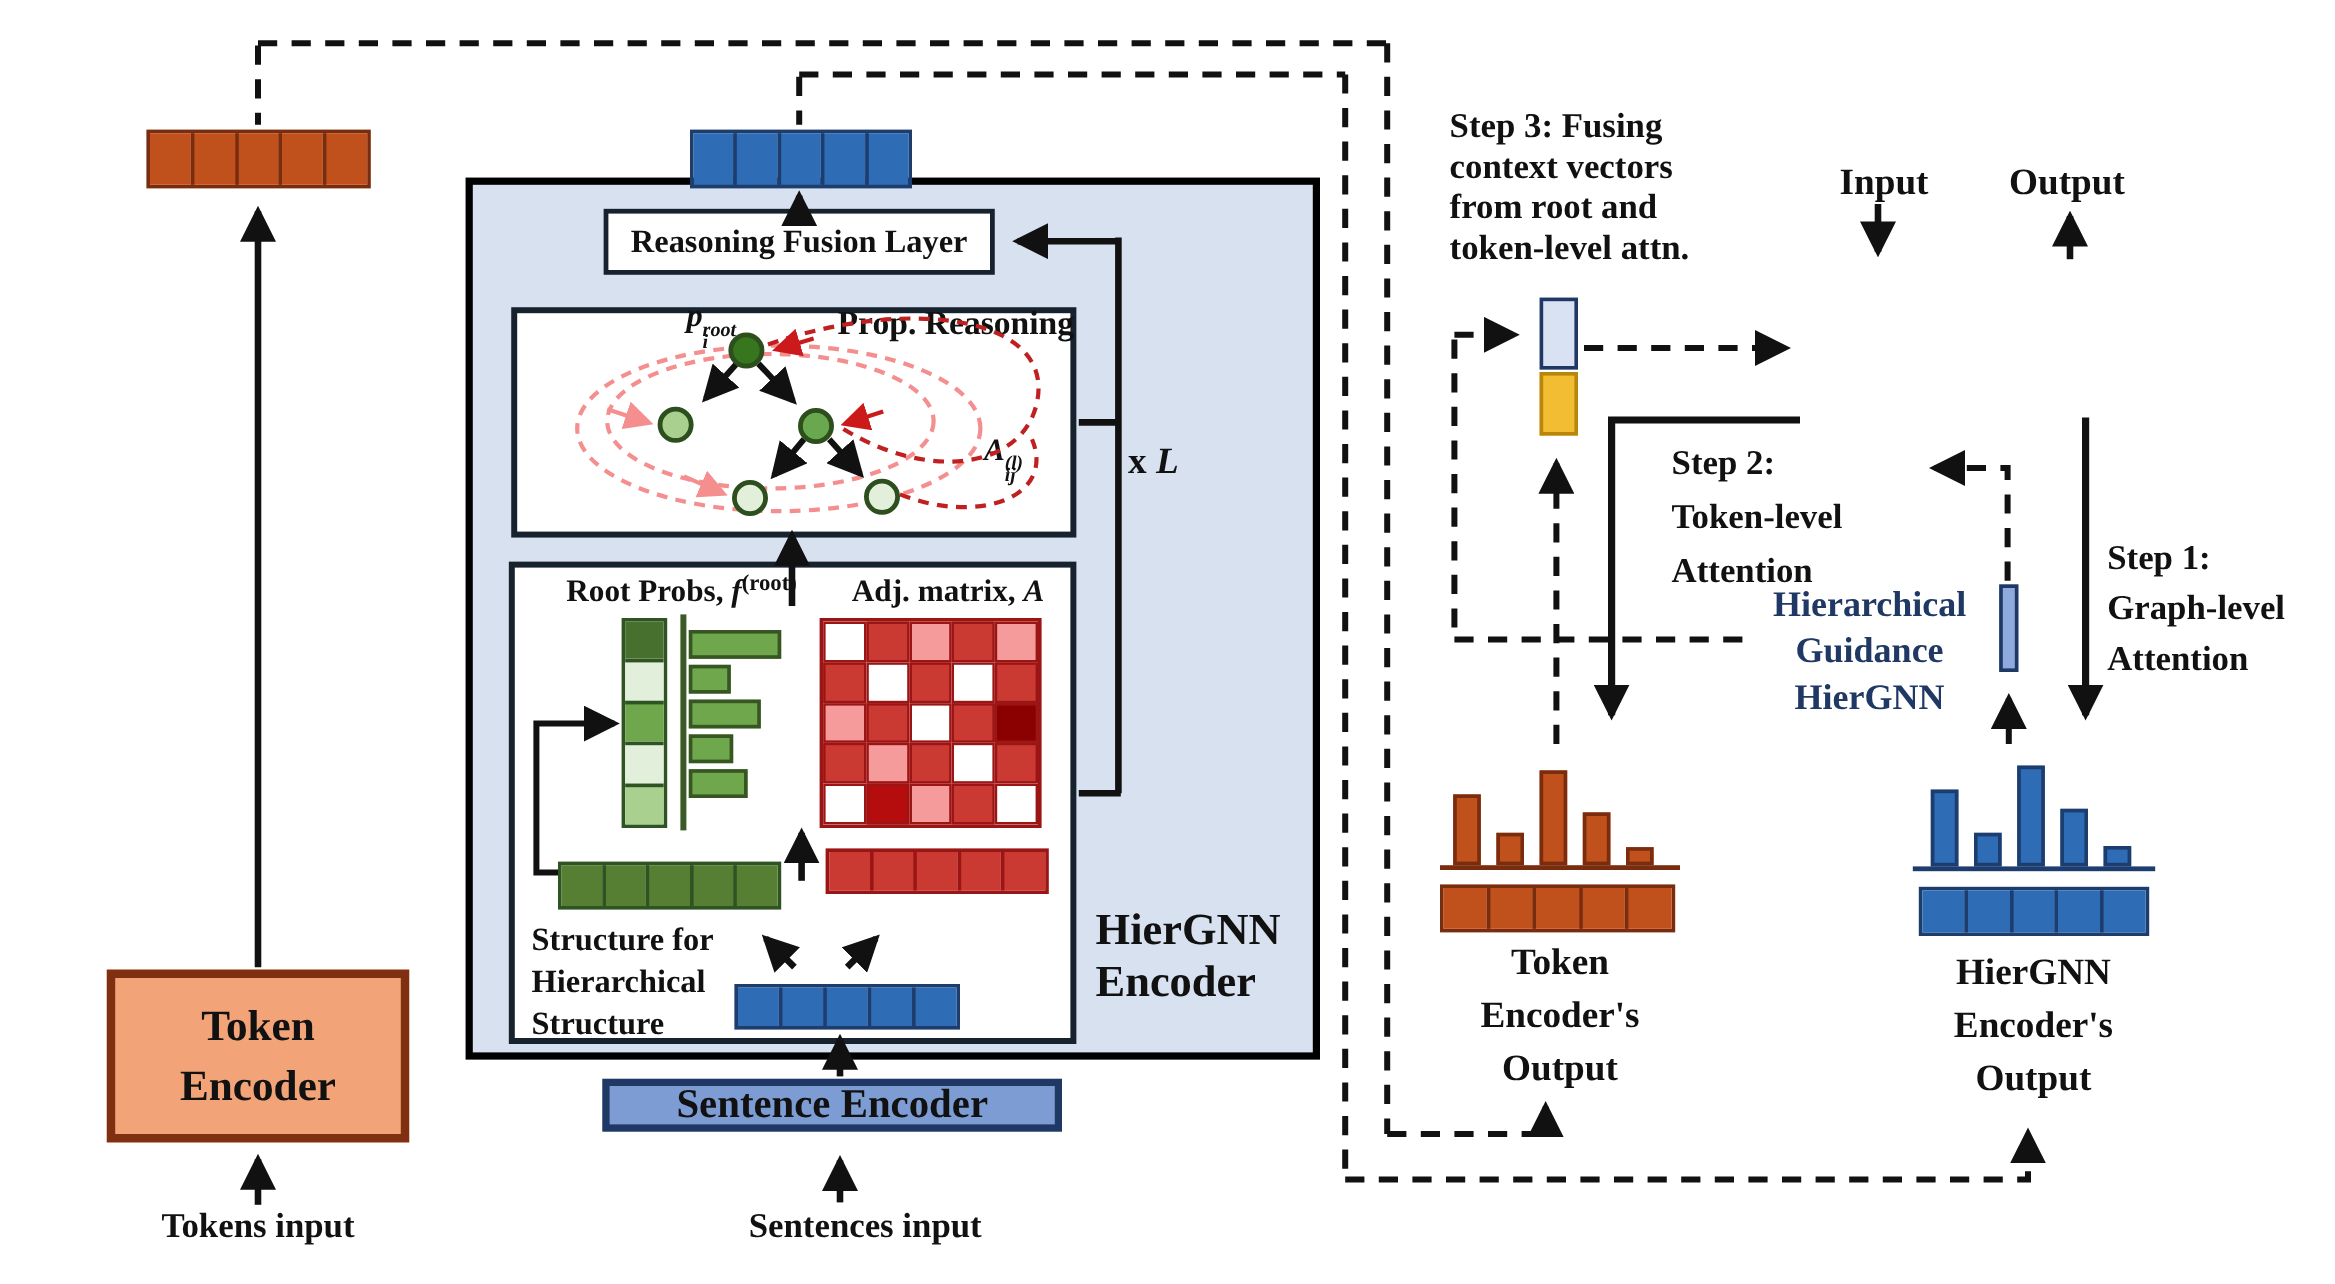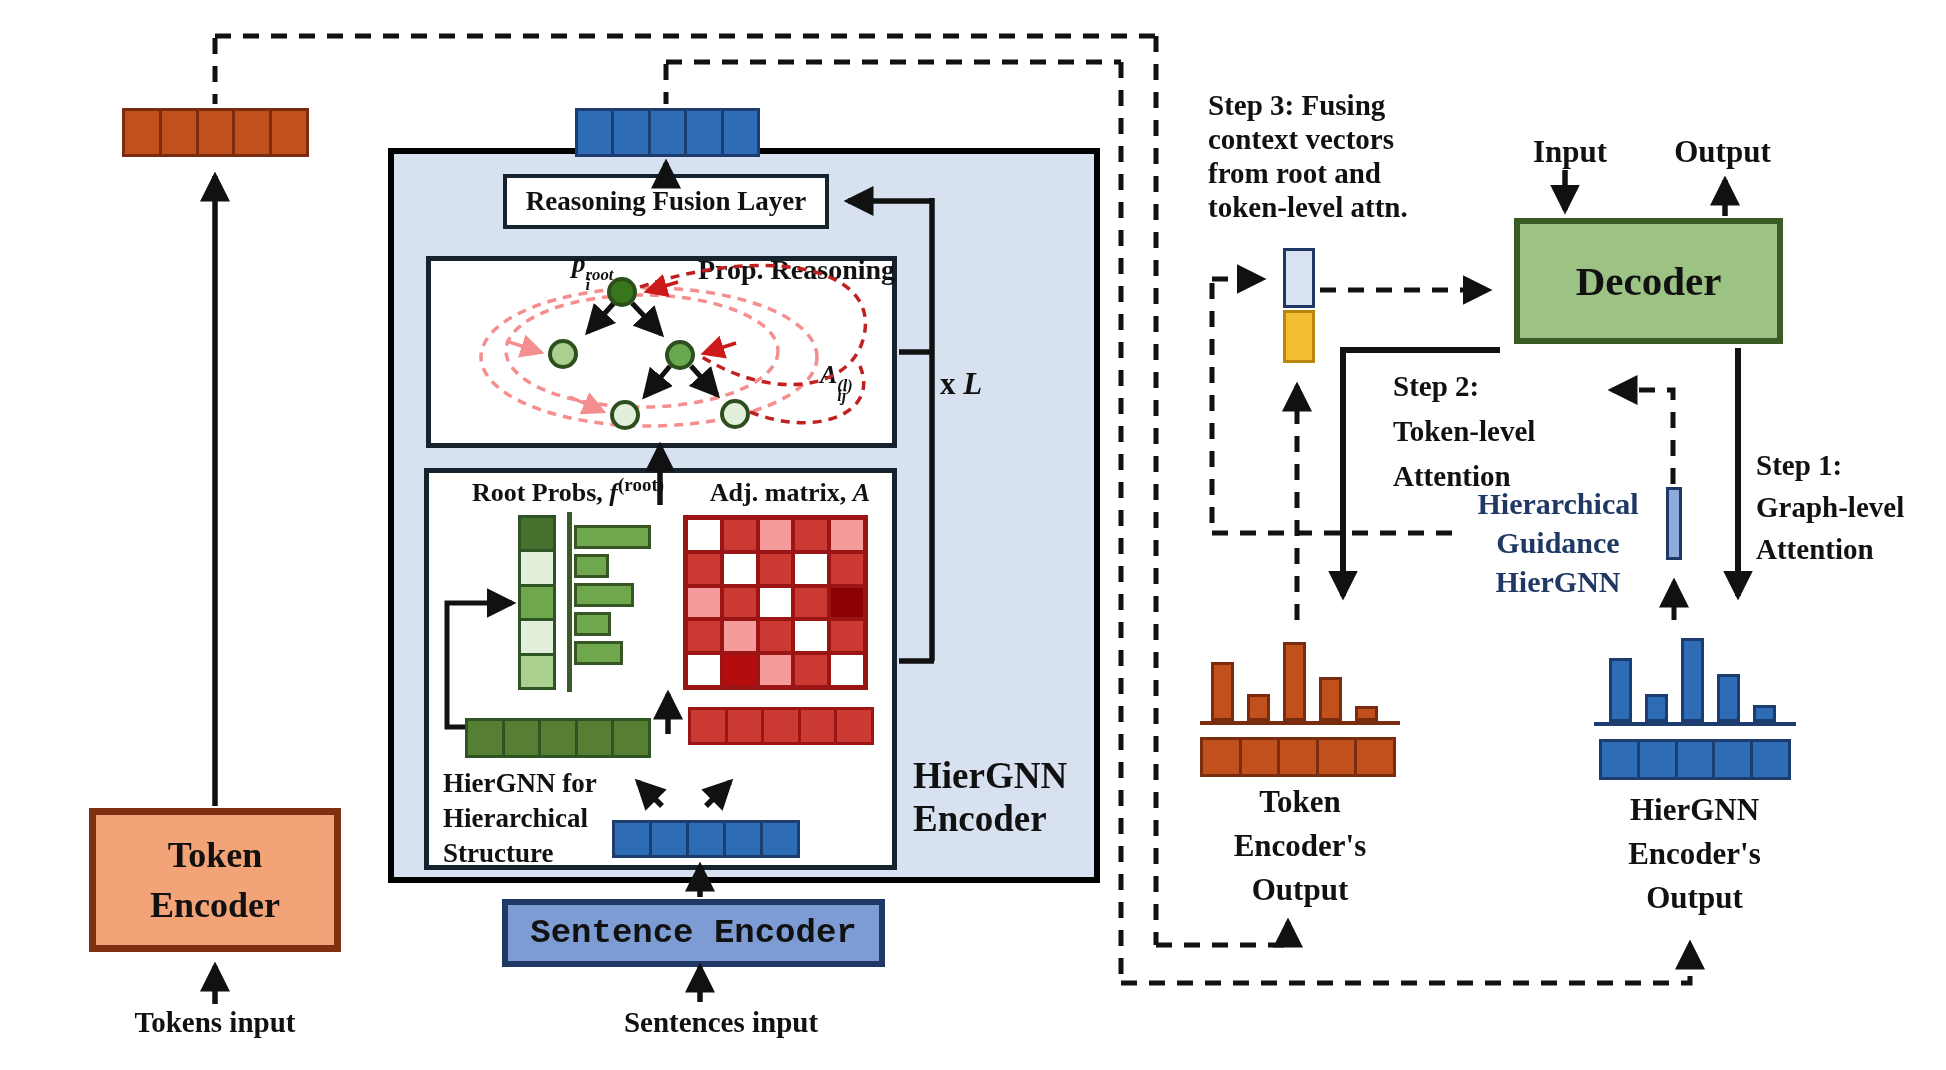--- a/index.html
+++ b/index.html
@@ -151,60 +151,57 @@
 
   <div class="abs segbar" style="left: 612px; top: 820px; width: 188px; height: 38px; border-color: rgb(28, 61, 110);">
       <div style="background: rgb(46, 108, 181); border-color: rgb(28, 61, 110);"></div>
       <div style="background: rgb(46, 108, 181); border-color: rgb(28, 61, 110);"></div>
       <div style="background: rgb(46, 108, 181); border-color: rgb(28, 61, 110);"></div>
       <div style="background: rgb(46, 108, 181); border-color: rgb(28, 61, 110);"></div>
       <div style="background: rgb(46, 108, 181); border-color: rgb(28, 61, 110);"></div>
     </div>
 
   <div class="abs lbl" style="left:443px;top:766px;font-size:27px;line-height:35px;">
-    <div>HierGNN for</div>
+    <div>Structure for</div>
     <div>Hierarchical</div>
     <div>Structure</div>
   </div>
 
   <div class="abs lbl" style="left:913px;top:754px;font-size:37px;line-height:43px;">
     <div>HierGNN</div>
     <div>Encoder</div>
   </div>
 
   <div class="abs tokenbox" style="left:89px;top:808px;width:252px;height:144px;">
     <div class="lbl ctr" style="font-size:36px;line-height:50px;">
       <div>Token</div>
       <div>Encoder</div>
     </div>
   </div>
   <div class="abs lbl ctr" style="left:95px;top:1006px;width:240px;font-size:29px;">Tokens input</div>
 
-  <div class="abs sentencebox" style="left:502px;top:899px;width:383px;height:68px;font-family:Liberation Mono, monospace;">
+  <div class="abs sentencebox" style="left:502px;top:899px;width:383px;height:44px;">
     <span class="lbl" style="font-size:34px;">Sentence Encoder</span>
   </div>
   <div class="abs lbl ctr" style="left:596px;top:1006px;width:250px;font-size:29px;">Sentences input</div>
 
   <div class="abs lbl" style="left:1208px;top:88px;font-size:29px;line-height:34px;">
     <div>Step 3: Fusing</div>
     <div>context vectors</div>
     <div>from root and</div>
     <div>token-level attn.</div>
   </div>
 
   <div class="abs" style="left:1283px;top:248px;width:32px;height:60px;box-sizing:border-box;
               background:var(--fused-top-fill);border:3px solid var(--fused-top-border);"></div>
   <div class="abs" style="left:1283px;top:310px;width:32px;height:53px;box-sizing:border-box;
               background:var(--fused-bottom-fill);border:3px solid var(--fused-bottom-border);"></div>
 
   <div class="abs lbl ctr" style="left:1510px;top:134px;width:120px;font-size:31px;">Input</div>
   <div class="abs lbl ctr" style="left:1655px;top:134px;width:135px;font-size:31px;">Output</div>
-  <div class="abs decoderbox" style="left:1514px;top:218px;width:269px;height:126px;">
-    <span class="lbl" style="font-size:41px;">Decoder</span>
-  </div>
 
   <div class="abs lbl" style="left:1356px;top:364px;font-size:29px;line-height:45px;margin-left:37px;">
     <div>Step 2:</div>
     <div>Token-level</div>
     <div>Attention</div>
   </div>
   <div class="abs lbl" style="left:1756px;top:444px;font-size:29px;line-height:42px;">
     <div>Step 1:</div>
     <div>Graph-level</div>
     <div>Attention</div>

